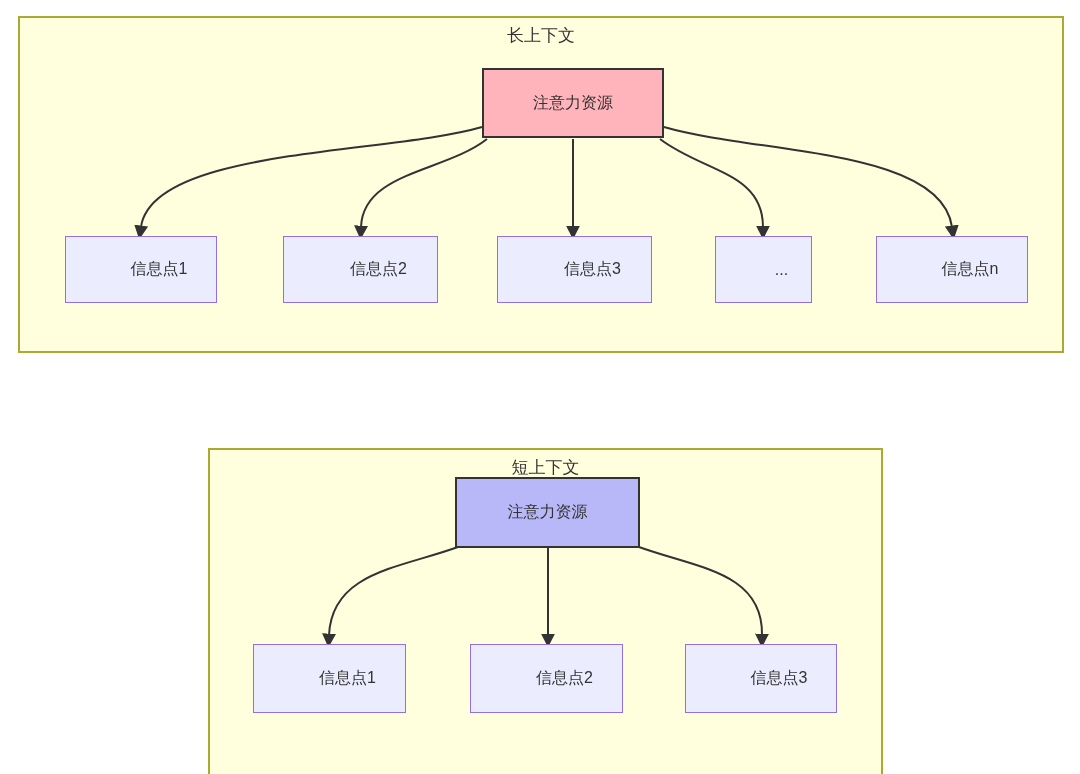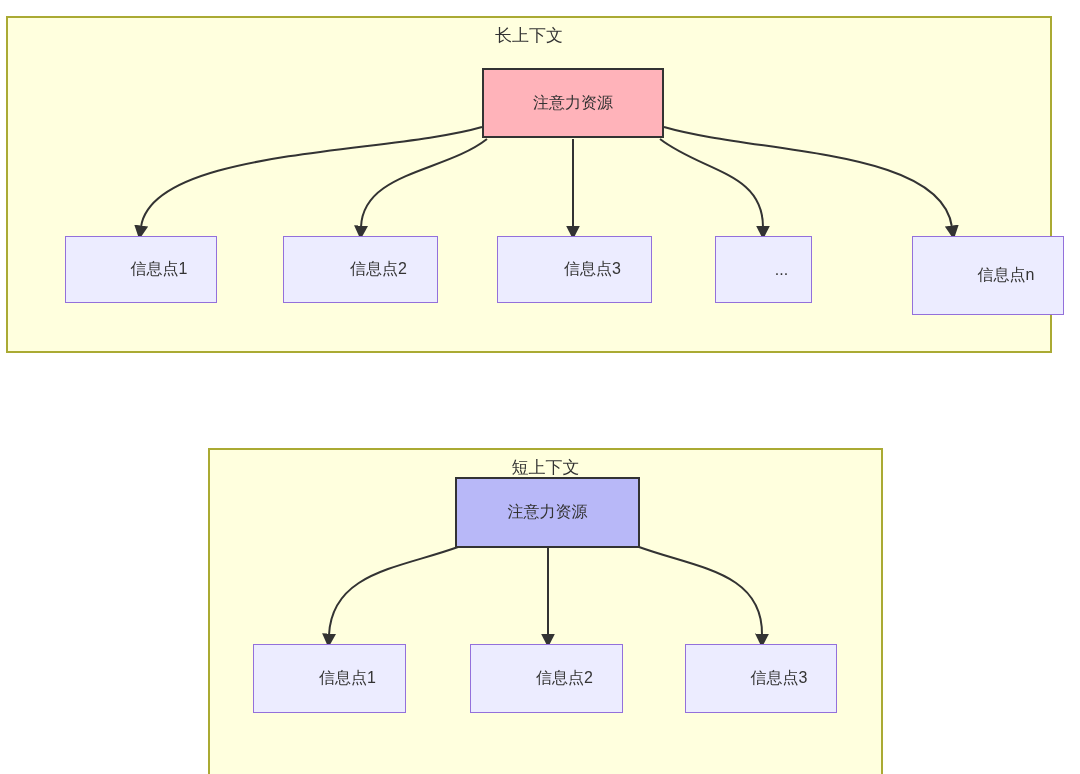--- a/index.html
+++ b/index.html
@@ -16,21 +16,21 @@
   html,body{margin:0;padding:0;background:#ffffff;}
   body{font-family:"Liberation Sans","DejaVu Sans",sans-serif;color:var(--text-color);}
   .stage{position:relative;width:1080px;height:774px;background:#ffffff;overflow:hidden;}
 
   .subgraph{
     position:absolute;
     background:var(--subgraph-fill);
     border:2px solid var(--subgraph-border);
     box-sizing:border-box;
   }
-  .sg-long{left:6px;top:16px;width:1046px;height:337px;}
+  .sg-long{left:18px;top:16px;width:1046px;height:337px;}
   .sg-short{left:208px;top:448px;width:675px;height:335px;padding-left:41px;}
 
   .sg-title{
     position:absolute;left:0;top:6px;width:100%;
     text-align:center;font-size:17px;color:var(--text-color);
   }
 
   .node{
     position:absolute;
     display:flex;align-items:center;justify-content:center;
@@ -48,21 +48,21 @@
     font-size:16px;
     font-family:Liberation Serif, serif;
   }
   .att-long{left:482px;top:68px;width:182px;height:70px;background:var(--attention-long-fill);}
   .att-short{left:455px;top:477px;width:185px;height:71px;background:var(--attention-short-fill);}
 
   .n1{left:65px;top:236px;width:152px;height:67px;}
   .n2{left:283px;top:236px;width:155px;height:67px;}
   .n3{left:497px;top:236px;width:155px;height:67px;}
   .n4{left:715px;top:236px;width:97px;height:67px;}
-  .n5{left:912px;top:236px;width:152px;height:79px;}
+  .n5{left:876px;top:236px;width:152px;height:67px;}
 
   .b1{left:253px;top:644px;width:153px;height:69px;}
   .b2{left:470px;top:644px;width:153px;height:69px;}
   .b3{left:685px;top:644px;width:152px;height:69px;}
 
   .edges{
     position:absolute;left:0;top:0;width:1080px;height:774px;
     pointer-events:none;
   }
   .edges path{

